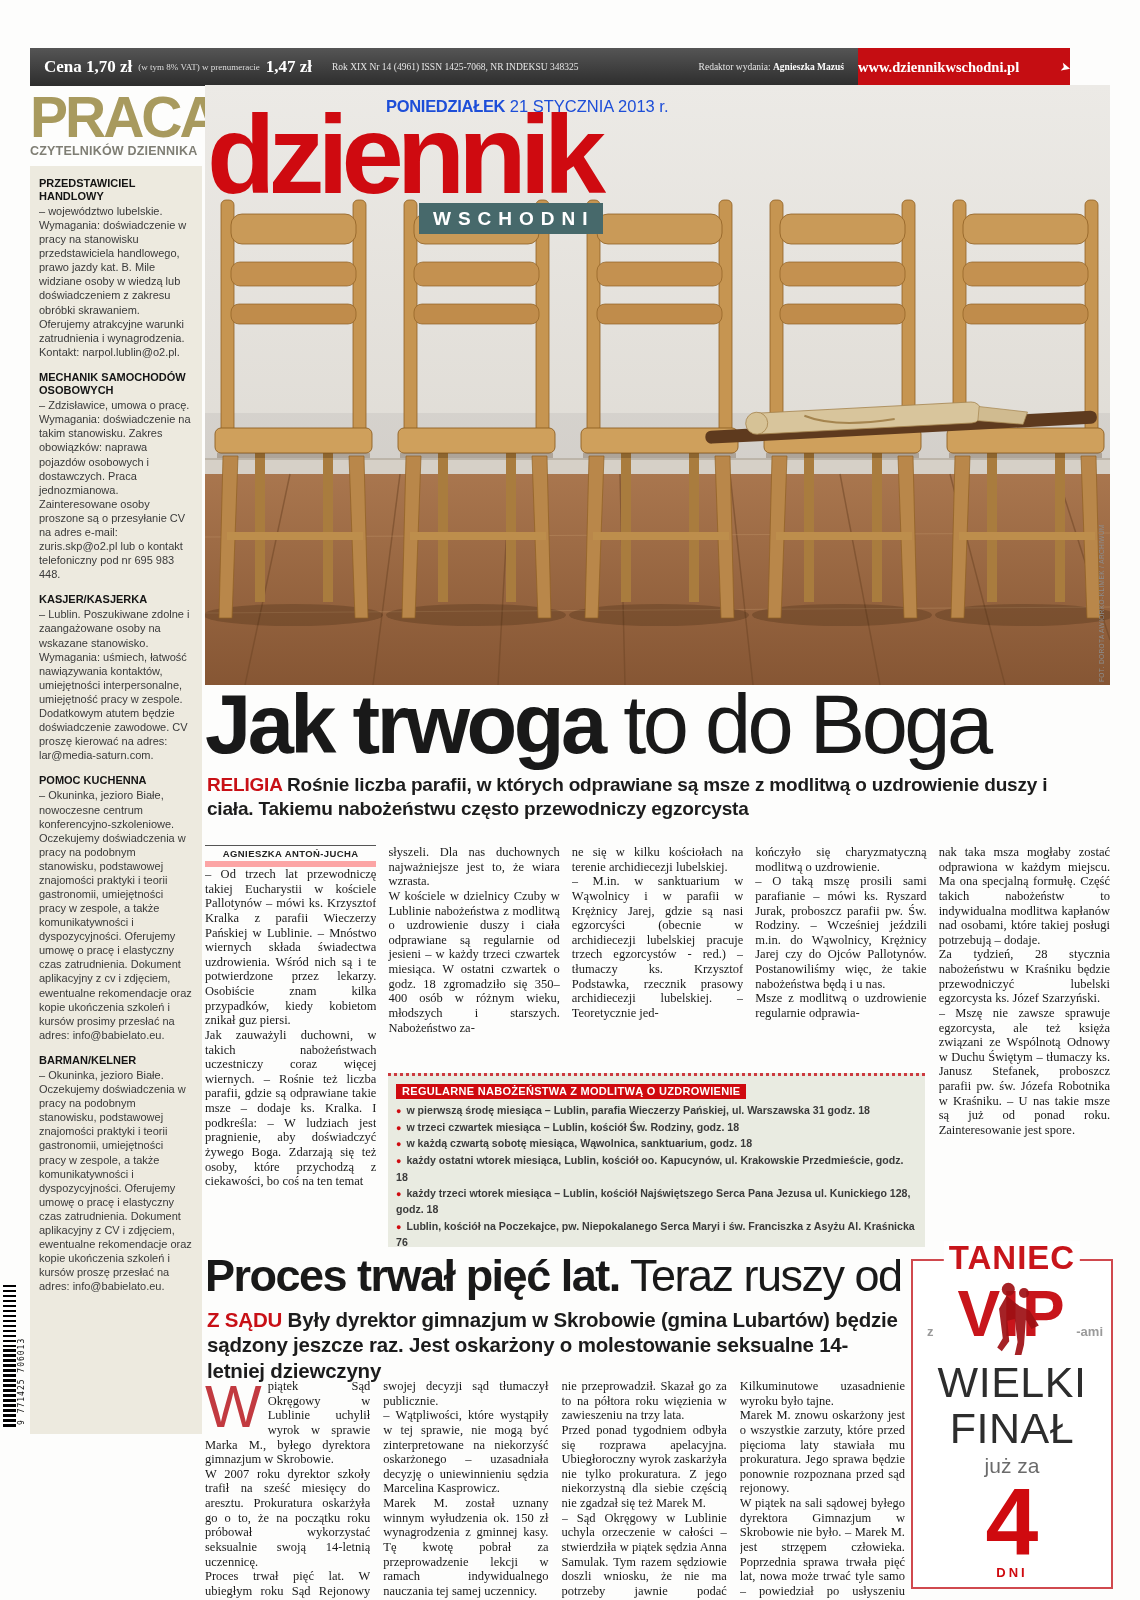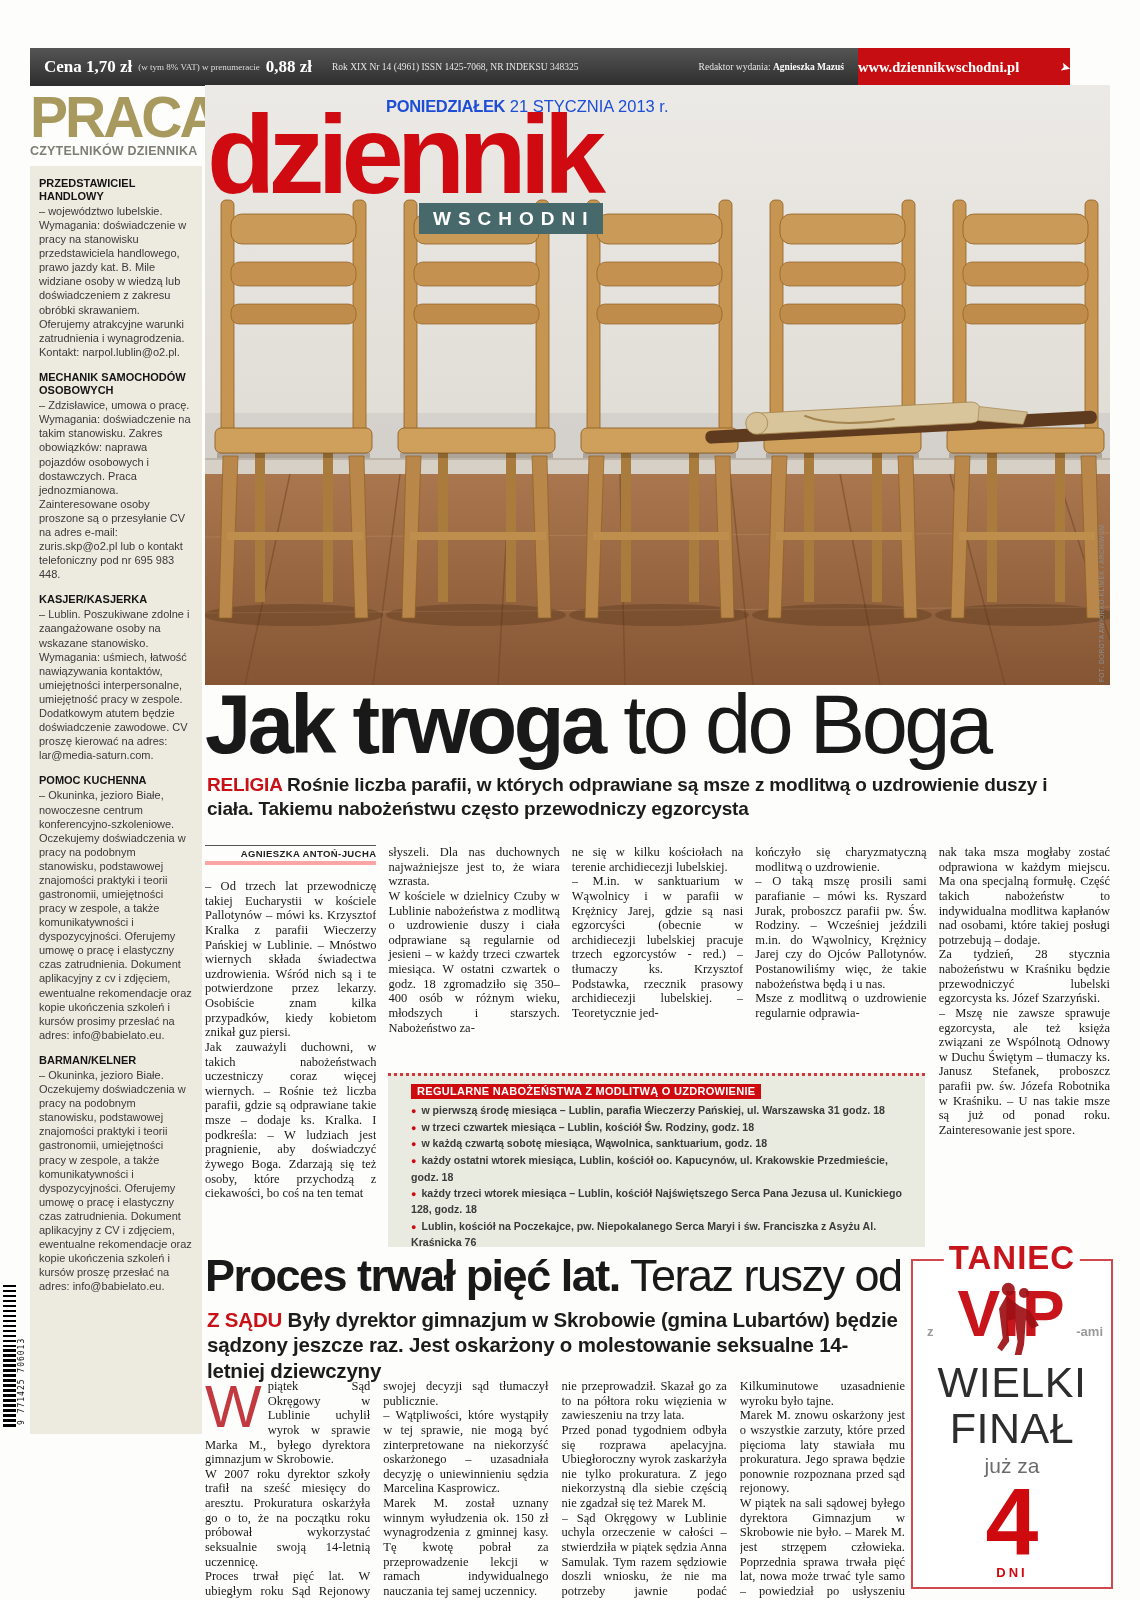--- a/index.html
+++ b/index.html
@@ -62,26 +62,26 @@
          color:#1c1c1c;line-height:1.26;letter-spacing:-.2px;}
   .kicker{color:#c81016;}
 
   
   .cols1{position:absolute;left:0;top:760px;width:905px;height:402px;display:flex;gap:12px;}
   .acol{flex:1;overflow:hidden;font-family:"Liberation Serif",serif;font-size:12.5px;line-height:1.17;
         text-align:justify;color:#191919;}
   .acol .coltext{white-space:pre-line;}
   .acol.short{height:224px;}
   .byline1{font-family:"Liberation Sans",sans-serif;font-size:9.5px;font-weight:bold;letter-spacing:.4px;
-           color:#222;border-top:1px solid #555;border-bottom:4px solid #fca5a5;padding:2px 0;margin-bottom:14px;
-           text-align:right;white-space:nowrap;}
+           color:#222;border-top:1px solid #555;border-bottom:6px solid #fca5a5;padding:2px 0;margin-bottom:0;
+           text-align:center;white-space:nowrap;}
 
   
   .infobox{position:absolute;left:183px;top:988px;width:537px;height:174px;background:#e9ebe1;
-           border-top:3px dotted #cc3a3f;padding:5px 23px 6px;box-sizing:border-box;overflow:hidden;}
+           border-top:3px dotted #cc3a3f;padding:5px 8px 6px;box-sizing:border-box;overflow:hidden;}
   .infobox-title{display:inline-block;background:#cf0a0f;color:#fff;font-size:11px;font-weight:bold;
                  padding:1px 6px 2px;letter-spacing:.3px;margin-bottom:3px;}
   .infobox ul{list-style:none;margin:0;padding:0;font-size:10.6px;font-weight:bold;color:#3b3b3b;line-height:1.52;}
   .infobox .dot{color:#cf0a0f;margin-right:5px;font-size:9px;}
 
   
   .headline2{position:absolute;left:0;top:1168px;width:905px;margin:0;font-size:45px;letter-spacing:-1.5px;
              color:#191919;line-height:1;font-weight:normal;white-space:nowrap;}
   .lede2{position:absolute;left:2px;top:1222px;width:695px;margin:0;font-size:20.5px;font-weight:bold;
          line-height:1.24;color:#1c1c1c;letter-spacing:-.2px;}
@@ -111,21 +111,21 @@
   .promo-more .arrow{color:#009540;margin-right:3px;font-size:13px;}
 </style>
 </head>
 <body>
 
 <div class="page">
 
   <header class="topbar">
     <span class="tb-price">Cena 1,70 zł</span>
     <span class="tb-note">(w tym 8% VAT) w prenumeracie</span>
-    <span class="tb-price2">0,88 zł</span>
+    <span class="tb-price2">1,47 zł</span>
     <span class="tb-issue">Rok XIX Nr 14 (4961) ISSN 1425-7068, NR INDEKSU 348325</span>
     <span class="tb-editor"><span>Redaktor wydania: </span><b>Agnieszka Mazuś</b></span>
     <span class="tb-web">
         <span>www.dziennikwschodni.pl</span>
         <span class="tb-cursor">➤</span>
       </span>
   </header>
 
   <aside class="sidebar">
     <div class="praca-head">

